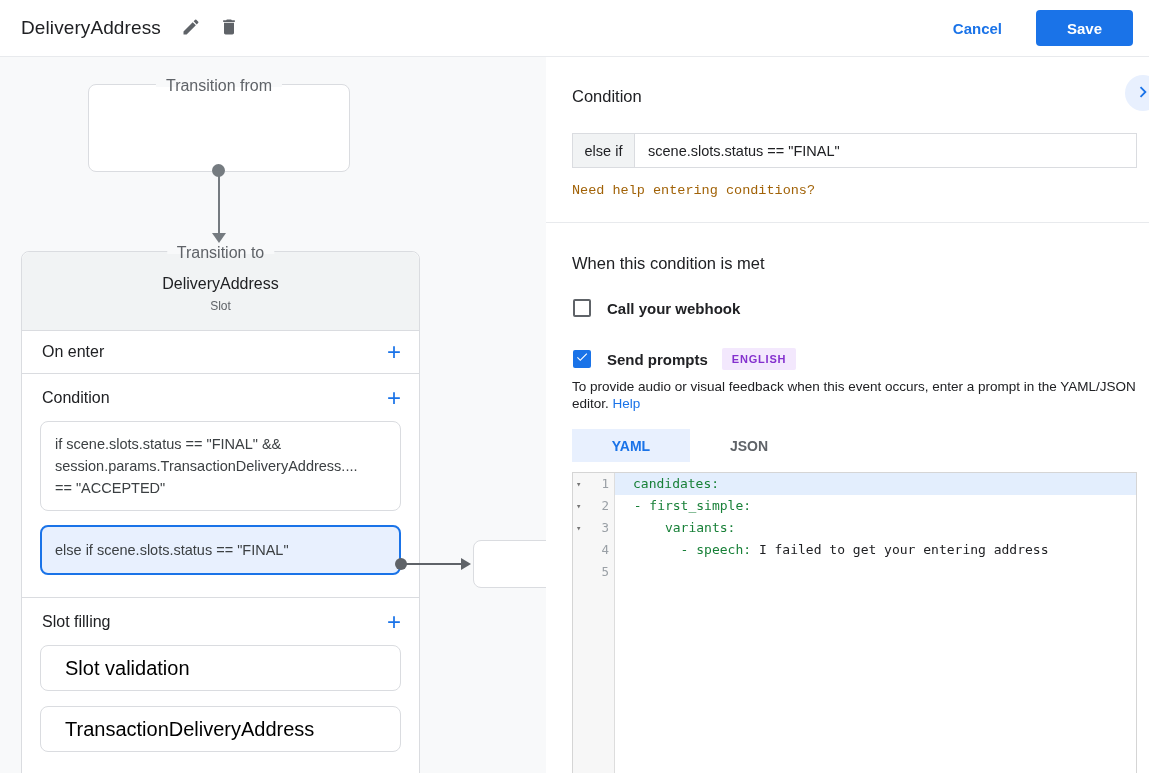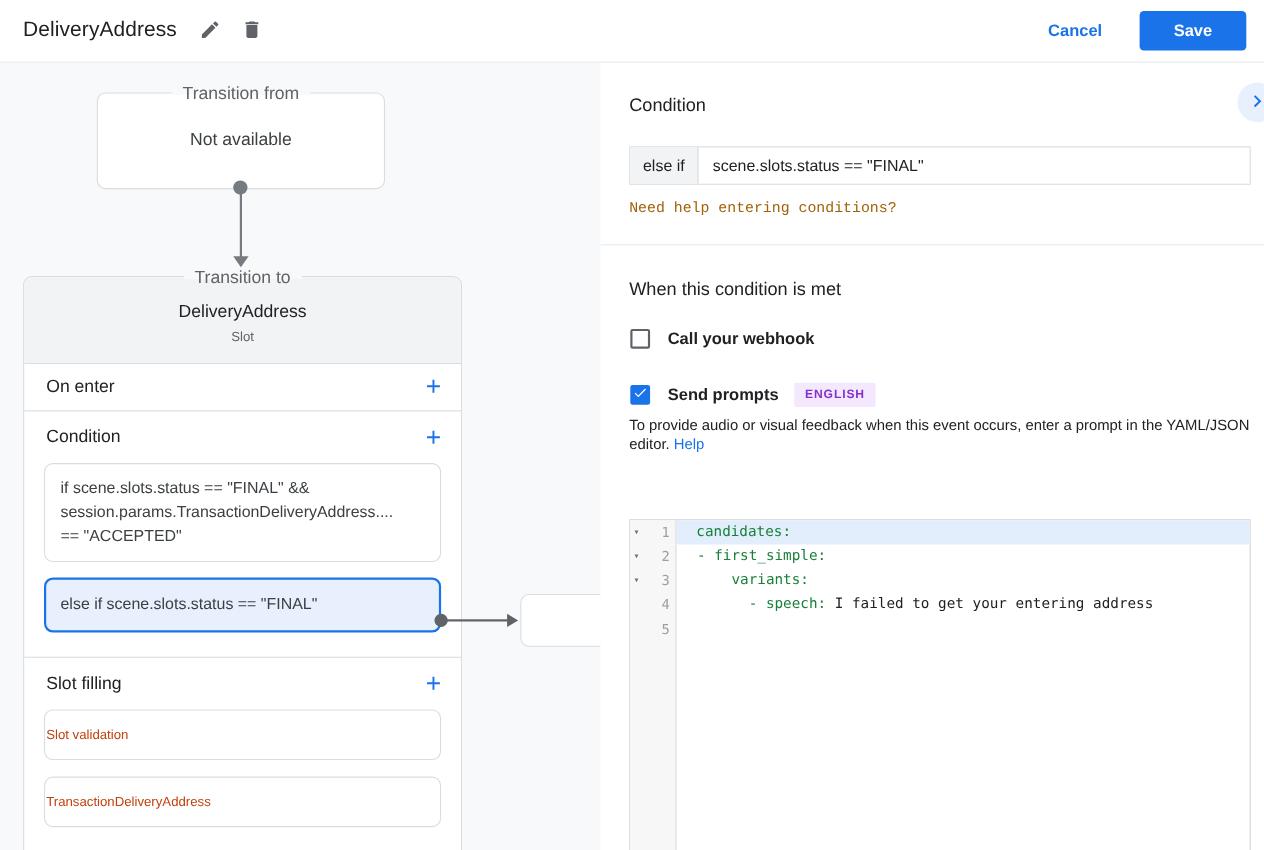--- a/index.html
+++ b/index.html
@@ -45,21 +45,21 @@
   .plus-btn { color:#1a73e8; font-size:24px; font-weight:400; background:none; border:none; cursor:pointer; line-height:20px; }
 
   .cond-section { border-bottom:1px solid #dadce0; padding-bottom:22px; }
   .section-label-row { height:47px; display:flex; align-items:center; justify-content:space-between; padding:0 18px 0 20px; }
   .cond-box { margin:0 18px; border:1px solid #dadce0; border-radius:8px; background:#fff;
               font-size:14.5px; color:#3c4043; padding:11px 14px; line-height:22px; white-space:pre-line; }
   .cond-box.selected { margin-top:14px; background:#e8f0fe; border:2px solid #1a73e8; padding:12px 13px; cursor:pointer; }
 
   .slot-section { padding-bottom:20px; }
   .slot-box { margin:0 18px 15px 18px; border:1px solid #dadce0; border-radius:8px; background:#fff;
-              font-size:12px; color:#c2410c; height:46px; display:flex; align-items:center; padding:0 1px; }
+              font-size:20px; color:#000000; height:46px; display:flex; align-items:center; padding:0 24px; }
 
   .conn-dot-h { position:absolute; left:395px; top:501px; width:12px; height:12px; border-radius:50%; background:#5f6368; z-index:5; }
   .conn-line-h { position:absolute; left:406px; top:506px; width:56px; height:2px; background:#5f6368; }
   .conn-arrow-h { position:absolute; left:461px; top:501px; width:0; height:0;
                   border-top:6px solid transparent; border-bottom:6px solid transparent; border-left:10px solid #5f6368; }
   .target-box { position:absolute; left:473px; top:483px; width:92px; height:48px; background:#fff;
                 border:1px solid #dadce0; border-radius:8px; }
 
   
   .right-panel { position:absolute; top:57px; left:546px; width:603px; bottom:0; background:#fff; overflow:hidden; }
@@ -127,21 +127,20 @@
   </button>
   <div class="header-spacer"></div>
   <button class="cancel-link">Cancel</button>
   <button class="save-btn">Save</button>
 </div>
 
 <div class="left-panel">
 
   <div class="tf-box">
     <span class="legend legend-tf">Transition from</span>
-    <div class="tf-content">Not available</div>
   </div>
 
   <div class="conn-dot-v"></div>
   <div class="conn-line-v"></div>
   <div class="conn-arrow-v"></div>
 
   <div class="scene-card">
     <span class="legend legend-card">Transition to</span>
     <div class="card-header">
       <div class="card-title">DeliveryAddress</div>
@@ -213,20 +212,24 @@
             <path d="M9 16.17L4.83 12l-1.42 1.41L9 19 21 7l-1.41-1.41z"></path>
           </svg>
       </span>
     </div>
     <span class="check-label">Send prompts</span>
     <span class="lang-badge">ENGLISH</span>
   </div>
 
   <div class="rp-desc"><span>To provide audio or visual feedback when this event occurs, enter a prompt in the YAML/JSON editor. </span><a>Help</a></div>
 
+  <div class="tabs">
+    <div class="tab active">YAML</div>
+    <div class="tab">JSON</div>
+  </div>
 
   <div class="editor">
     <div class="ed-line active">
       <div class="ed-gutter">
           <span class="fold-arrow">▾</span>
           <span class="line-num">1</span>
         </div>
       <div class="ed-code"><span class="tok-key">candidates:</span><span></span></div>
     </div>
     <div class="ed-line">

